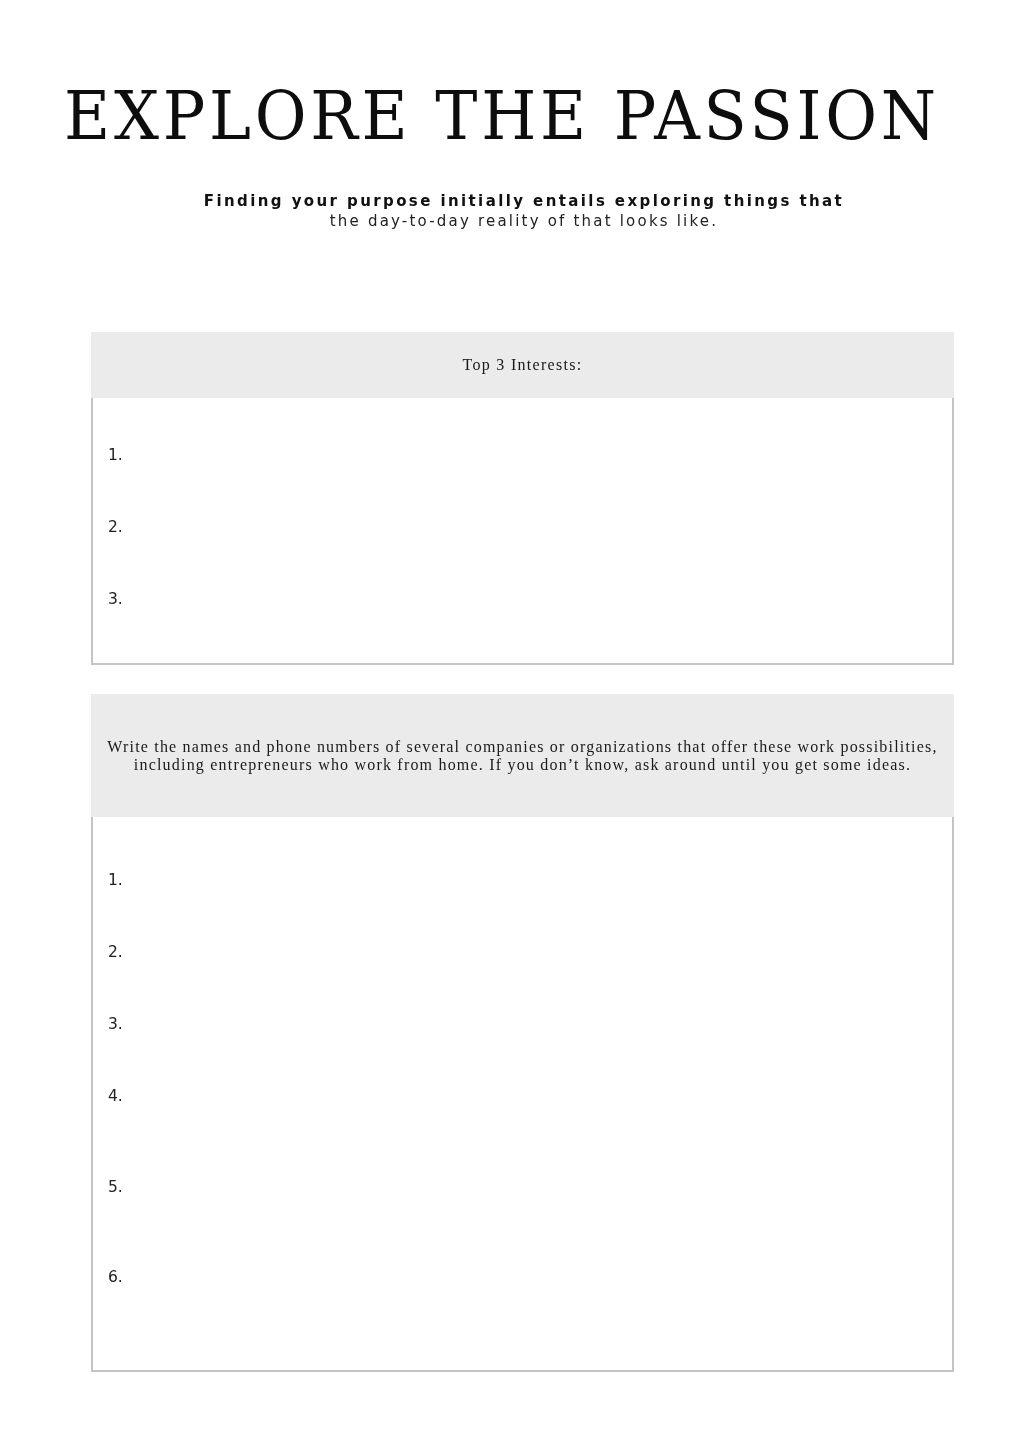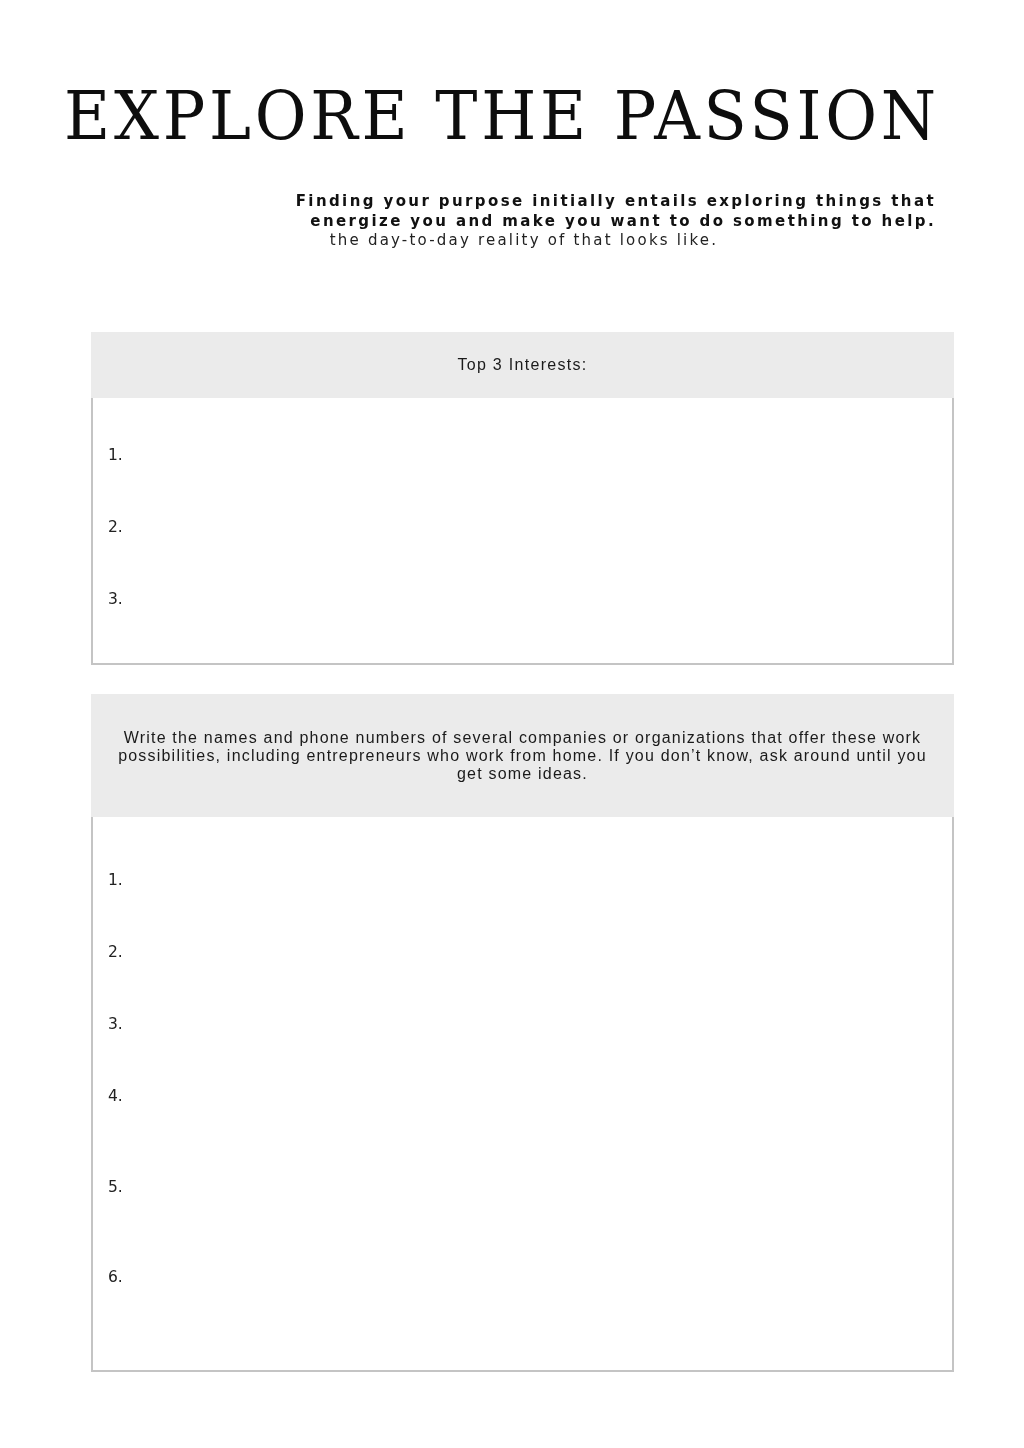--- a/index.html
+++ b/index.html
@@ -8,28 +8,28 @@
     position:absolute; left:0; top:82px; width:1004px; text-align:center;
     font-family:"DejaVu Serif", "Liberation Serif", serif; font-weight:normal;
     font-size:68px; letter-spacing:4px; line-height:1; margin:0; color:#0d0d0d;
     transform:scaleX(0.93); transform-origin:center;
   }
   .intro {
     position:absolute; left:112px; top:192px; width:824px; text-align:center;
     font-family:"DejaVu Sans", "Liberation Sans", sans-serif; font-size:15px;
     line-height:19.5px; letter-spacing:2.4px; color:#111;
   }
-  .intro .bold { font-weight:bold; display:block;text-align:right; }
+  .intro .bold { font-weight:bold; display:block; }
   .intro .normal { display:block; letter-spacing:2.2px; color:#222; }
   .box {
     position:absolute; left:91px; width:863px; box-sizing:border-box;
   }
   .box-header {
     background:#ebebeb; text-align:center; color:#1a1a1a;
-    font-family:Liberation Sans, sans-serif; font-size:16px;
+    font-family:Liberation Serif, serif; font-size:16px;
     letter-spacing:1.3px; display:flex; align-items:center; justify-content:center;
     box-sizing:border-box;
   }
   .box-body {
     border:2px solid #c4c4c4; border-top:none; box-sizing:border-box; position:relative;
   }
   .item {
     position:absolute; left:15px;
     font-family:"DejaVu Sans", "Liberation Sans", sans-serif; font-size:15.5px; color:#222;
   }
@@ -40,21 +40,20 @@
   #box2 .box-header { height:123px; padding:0 12px; line-height:18px; font-size:16px; letter-spacing:1.2px; }
   #box2 .box-body { height:555px; }
 </style>
 </head>
 <body>
 
 <h1 class="title">EXPLORE THE PASSION</h1>
 
 <div class="intro">
   <span class="bold">Finding your purpose initially entails exploring things that</span>
-  <span class="bold">energize you and make you want to do something to help.</span>
   <span class="normal">the day-to-day reality of that looks like.</span>
 </div>
 
 <div class="box" id="box1">
   <div class="box-header">Top 3 Interests:</div>
   <div class="box-body">
     <span class="item" style="top:48px;">1.</span>
     <span class="item" style="top:120px;">2.</span>
     <span class="item" style="top:192px;">3.</span>
   </div>

